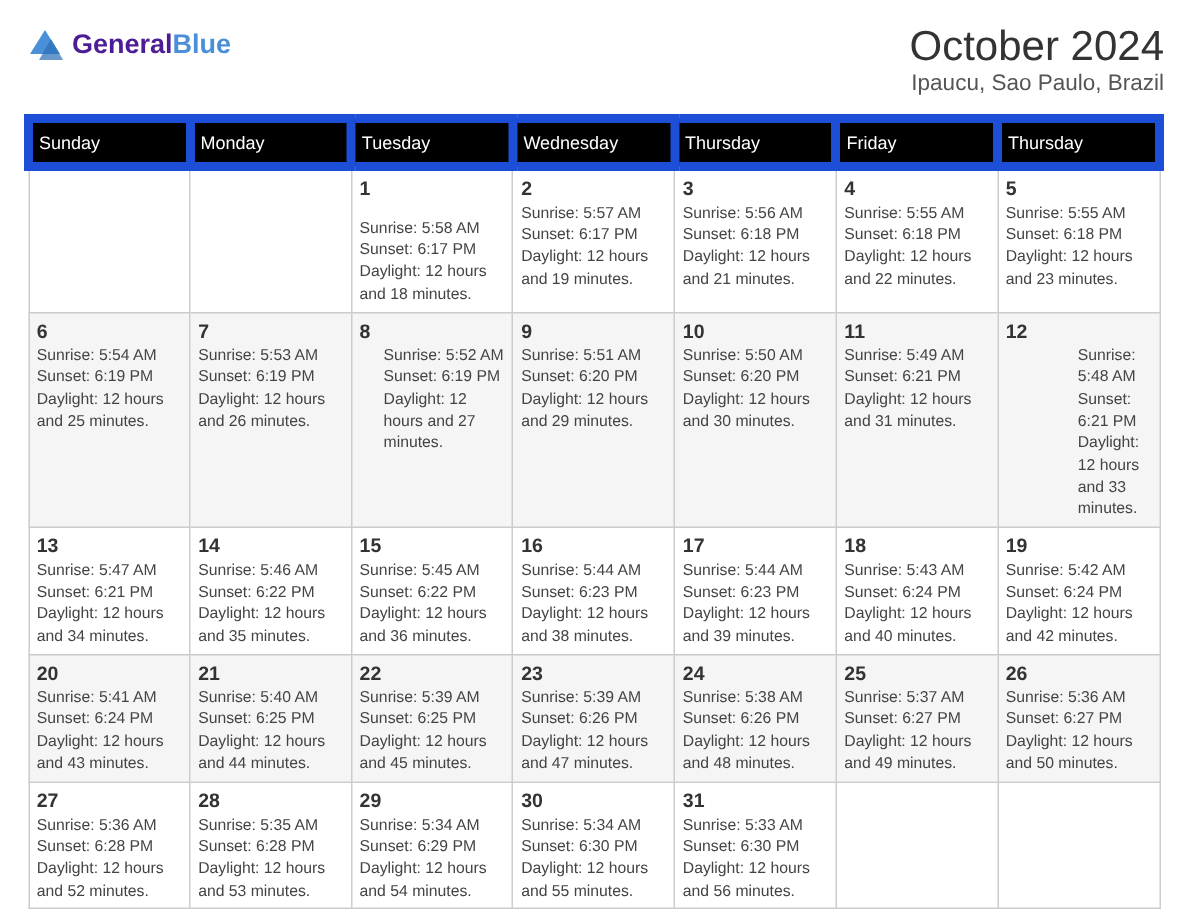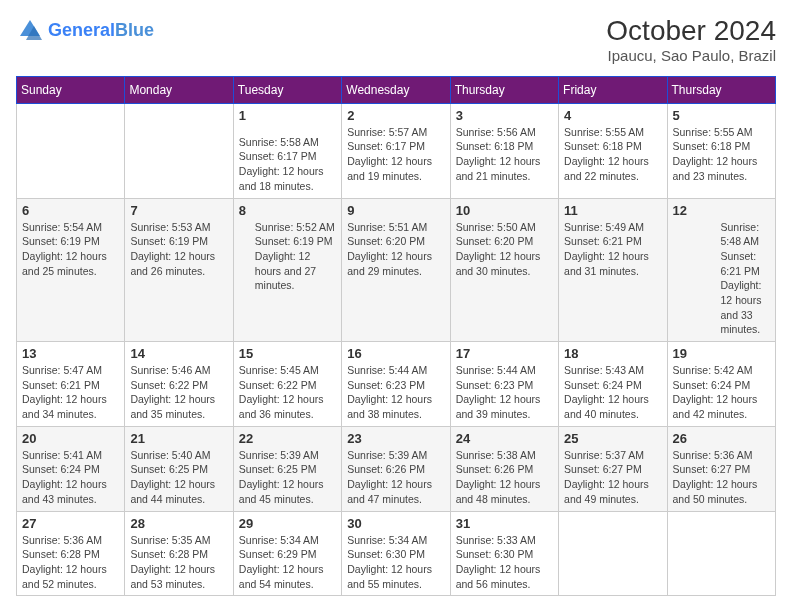--- a/index.html
+++ b/index.html
@@ -17,21 +17,21 @@
       margin-bottom: 12px;
     }
     .logo {
       display: flex;
       align-items: center;
       gap: 4px;
     }
     .logo-text-general {
       font-size: 18px;
       font-weight: bold;
-      color: #3b82f6;
+      color: #4c1d95;
       line-height: 1;
     }
     .logo-text-blue {
       font-size: 18px;
       font-weight: bold;
       color: #4a90d9;
       line-height: 1;
     }
     .logo-icon {
       width: 28px;
@@ -49,27 +49,27 @@
     .location-title {
       font-size: 15px;
       color: #555;
     }
     .calendar {
       width: 100%;
       border-collapse: collapse;
       font-size: 11px;
     }
     .calendar th {
-      background: #701a75;
+      background: #000000;
       color: #fff;
       padding: 6px 4px;
       text-align: left;
       font-size: 12px;
       font-weight: normal;
-      border: 1px solid #1d4ed8;
+      border: 6px solid #1d4ed8;
     }
     .calendar td {
       border: 1px solid #ccc;
       vertical-align: top;
       padding: 4px 5px;
       width: 108px;
       min-height: 80px;
       background: #fff;
     }
     .calendar tr:nth-child(even) td {

